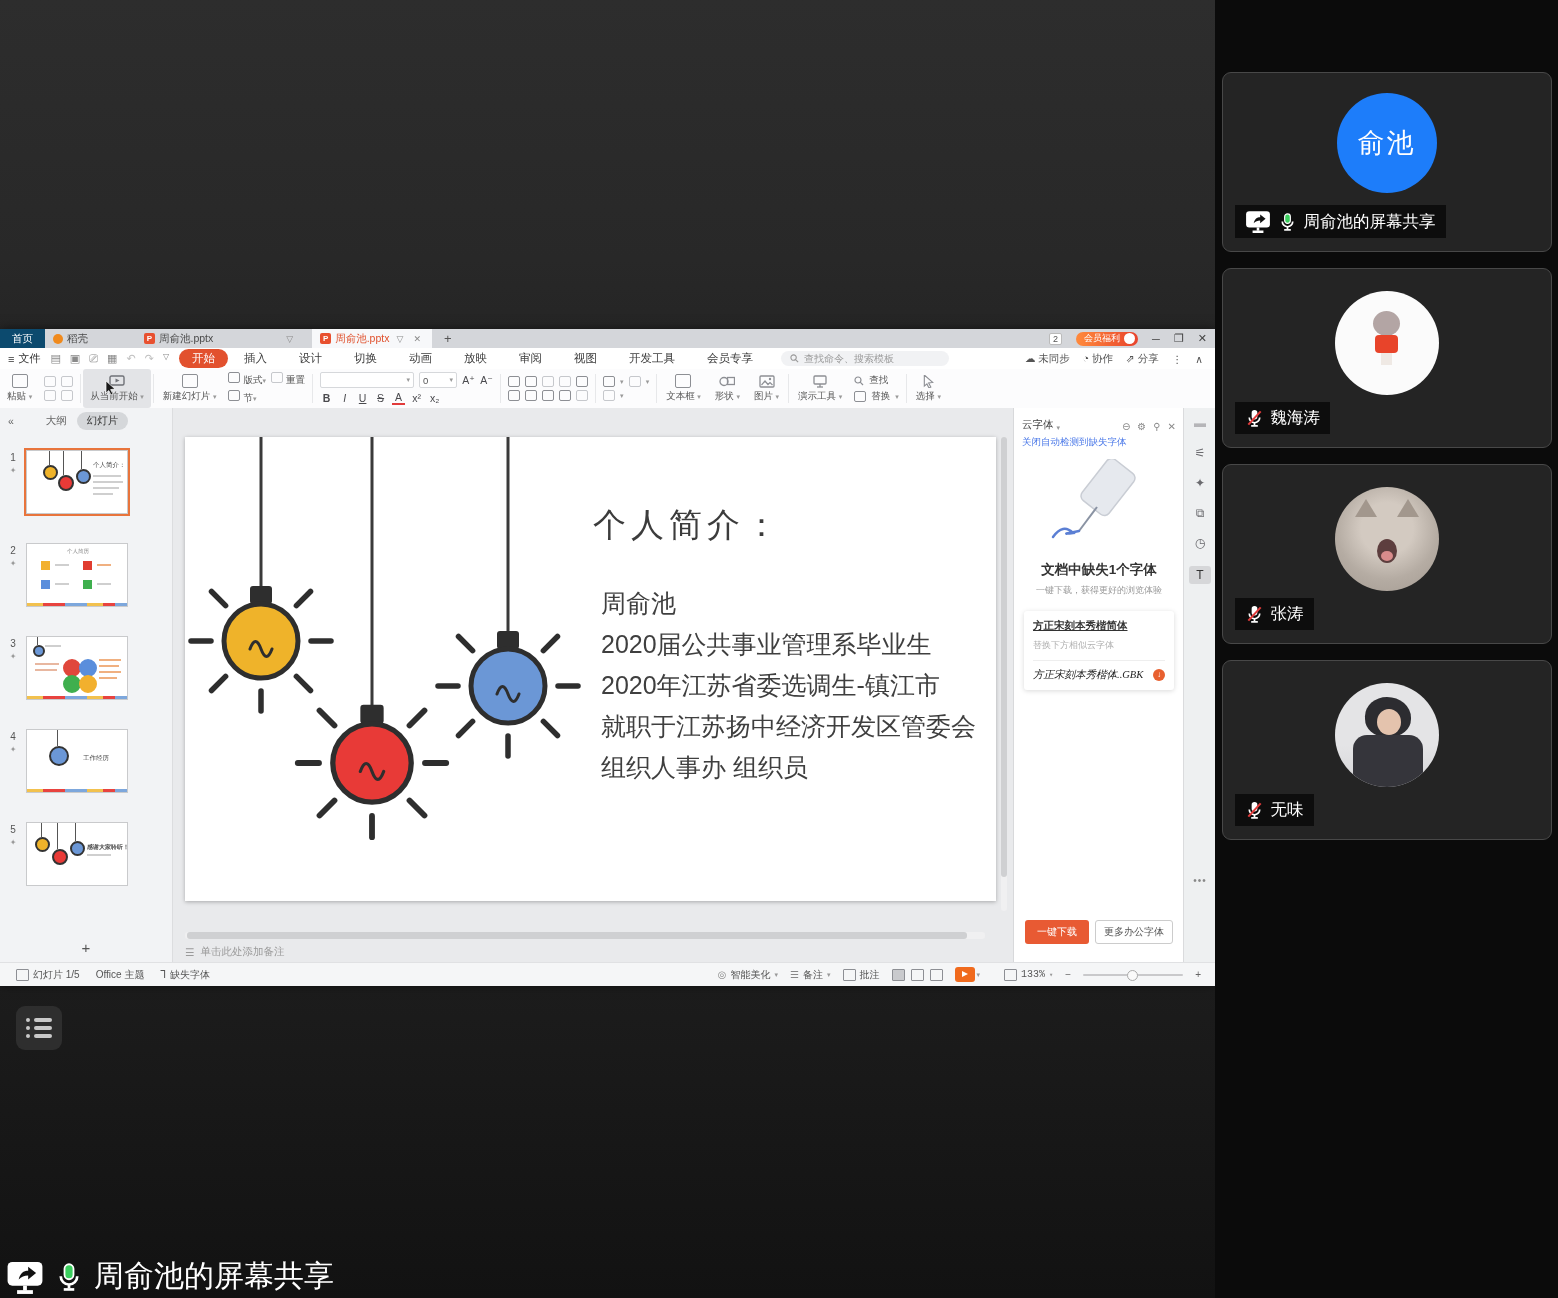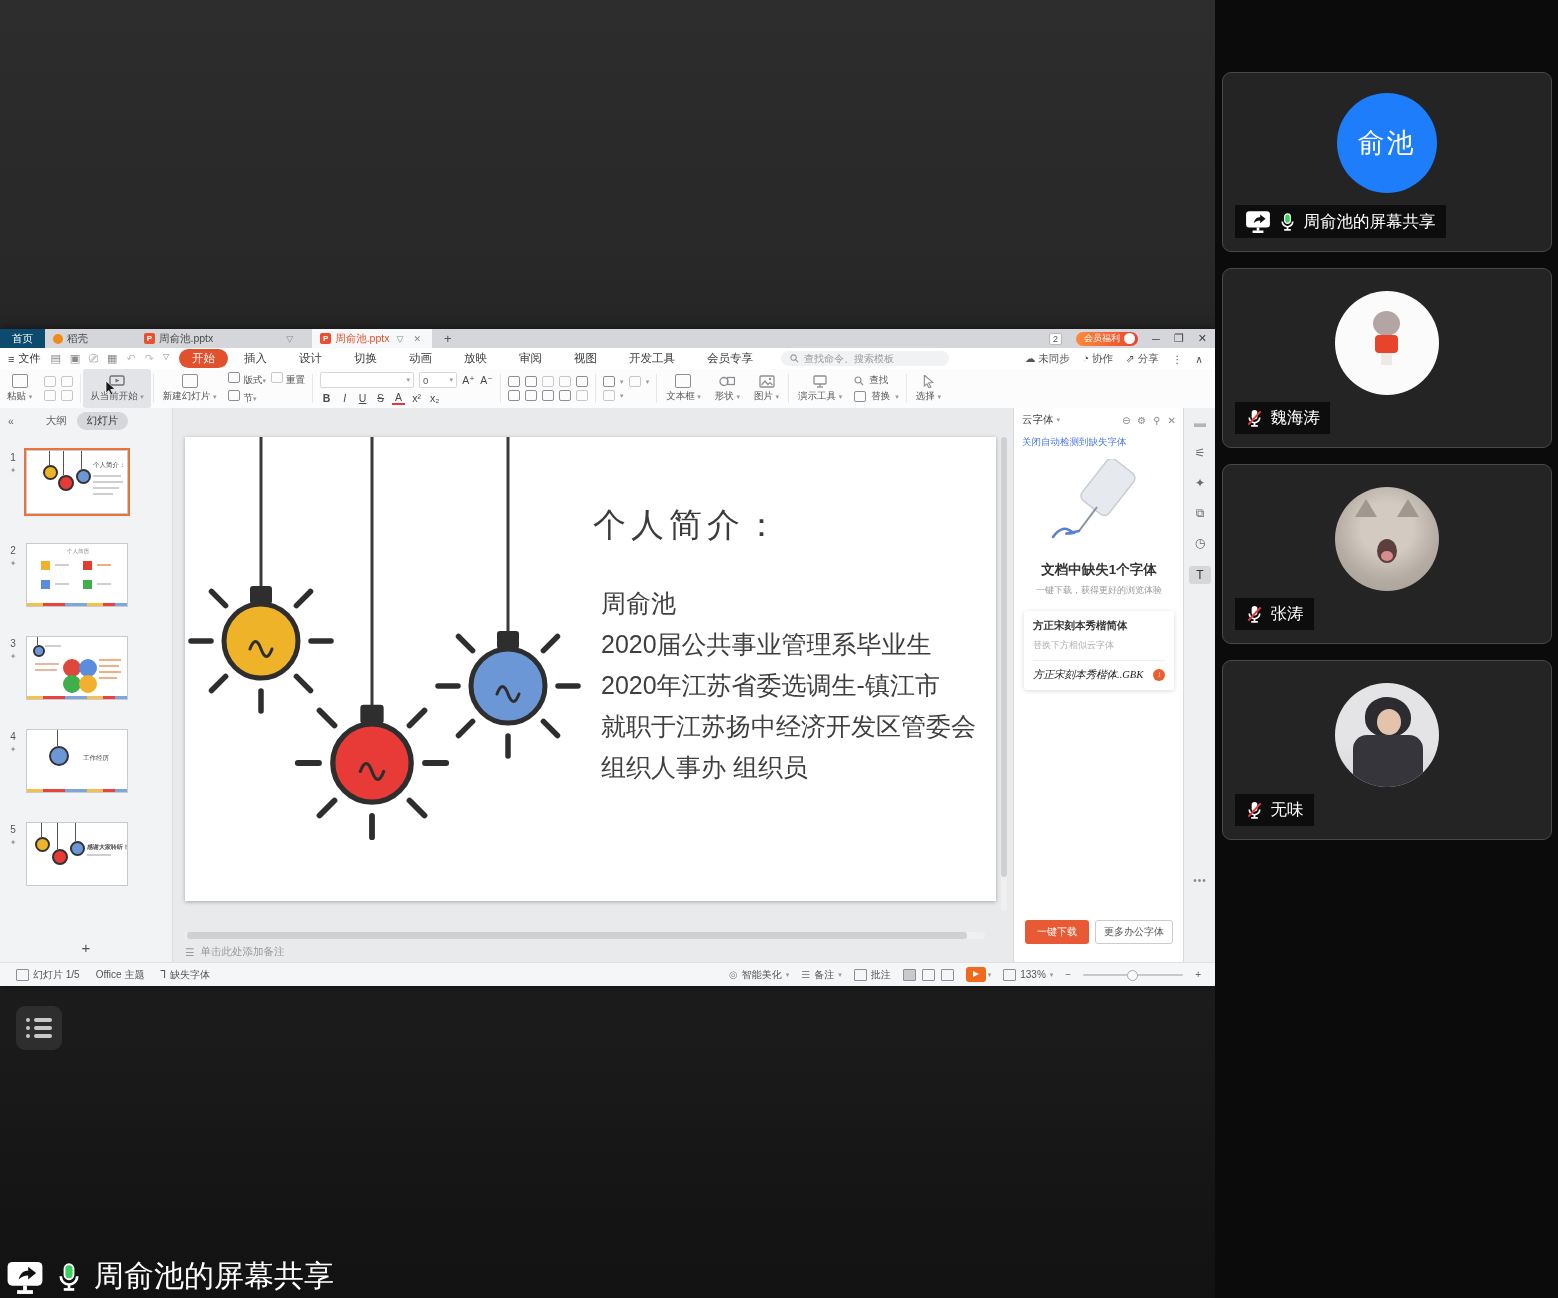--- a/index.html
+++ b/index.html
@@ -68,27 +68,27 @@
   .slide{position:absolute;left:13px;top:29px;width:811px;height:464px;background:#fff;box-shadow:0 1px 4px rgba(0,0,0,.28);}
   .slide-title{position:absolute;left:408px;top:66px;font-size:33px;letter-spacing:5px;color:#3c3c3c;}
   .slide-lines{position:absolute;left:416px;top:146px;font-size:25px;color:#3f3f3f;line-height:41px;white-space:nowrap;}
   .vscroll{position:absolute;left:829px;top:29px;width:6px;height:474px;background:#f0f0f1;border-radius:3px;}
   .vscroll i{position:absolute;left:0;top:0;width:6px;height:440px;background:#cfd0d2;border-radius:3px;}
   .hscroll{position:absolute;left:13px;top:524px;width:800px;height:7px;background:#f0f0f1;border-radius:3px;}
   .hscroll i{position:absolute;left:2px;top:0;width:780px;height:7px;background:#cfd0d2;border-radius:3px;}
   .notes{position:absolute;left:13px;top:537px;display:flex;align-items:center;gap:6px;color:#9a9a9a;font-size:10.5px;}
   
   .fpane{position:absolute;left:1013px;top:0;width:170px;height:100%;background:#fff;border-left:1px solid #d8d9db;}
-  .fphead{height:24px;display:flex;align-items:center;padding:0 8px;color:#444;font-size:10.5px;gap:3px;}
+  .fphead{height:24px;display:flex;align-items:flex-end;padding:0 8px;color:#444;font-size:10.5px;gap:3px;}
   .fpico{margin-left:auto;display:flex;gap:7px;color:#8a8a8a;font-size:10px;}
   .fplink{color:#4a78e8;font-size:9.5px;padding:4px 8px;}
   .fphl{font-weight:bold;color:#333;font-size:13.5px;text-align:center;margin-top:10px;}
   .fpsub{color:#999;font-size:9px;text-align:center;margin-top:5px;}
   .fcard{margin:14px 10px 0 10px;background:#fff;box-shadow:0 1px 5px rgba(0,0,0,.15);border-radius:3px;padding:8px 9px;}
-  .fcname{color:#333;font-size:10.5px;font-weight:bold;}
+  .fcname{color:#333;font-size:10.5px;font-weight:bold;text-decoration:underline;}
   .fchint{color:#b0b0b0;font-size:9px;margin-top:6px;}
   .fcitem{display:flex;align-items:center;margin-top:8px;border-top:1px solid #eee;padding-top:7px;}
   .fcfont{font-family:"Liberation Serif","DejaVu Serif",serif;font-style:italic;font-size:10.5px;color:#222;}
   .dlico{margin-left:auto;width:12px;height:12px;border-radius:50%;background:#e8602f;color:#fff;font-size:8px;line-height:12px;text-align:center;}
   .fpbtns{position:absolute;left:0;bottom:18px;width:100%;display:flex;gap:6px;justify-content:center;}
   .btn-dl{background:#e85a33;color:#fff;border-radius:3px;font-size:10px;padding:5px 12px;}
   .btn-more{background:#fff;border:1px solid #ccc;color:#555;border-radius:3px;font-size:10px;padding:4px 8px;}
   
   .istrip{position:absolute;left:1183px;top:0;width:32px;height:100%;background:#eef0f1;border-left:1px solid #dadbdd;}
   .istrip .it{width:100%;text-align:center;color:#6a6a6e;font-size:12px;margin-top:16px;}
@@ -589,21 +589,21 @@
           </span>
         <span style="display:flex;gap:6px;align-items:center;">
           <span class="vico sel"></span>
           <span class="vico"></span>
           <span class="vico"></span>
         </span>
         <span style="display:flex;align-items:center;gap:2px;">
             <span class="play"></span>
             <span class="caret">▾</span>
           </span>
-        <span class="sbitem" style="margin-left:0;">
+        <span class="sbitem" style="margin-left:12px;font-family:Liberation Mono, monospace;">
             <span class="vico"></span>
             <span>133%</span>
             <span class="caret">▾</span>
           </span>
         <span style="color:#666;">−</span>
         <span class="slider">
             <span class="knob"></span>
           </span>
         <span style="color:#666;">+</span>
       </span>

